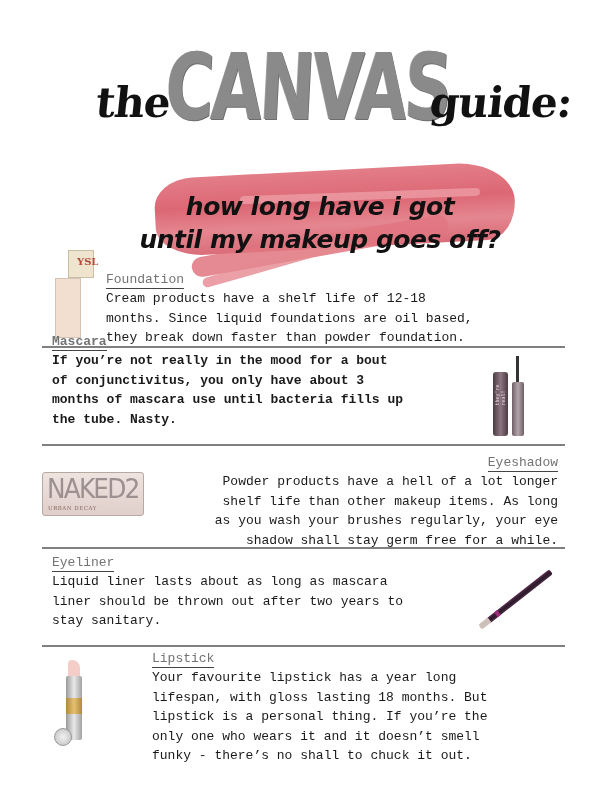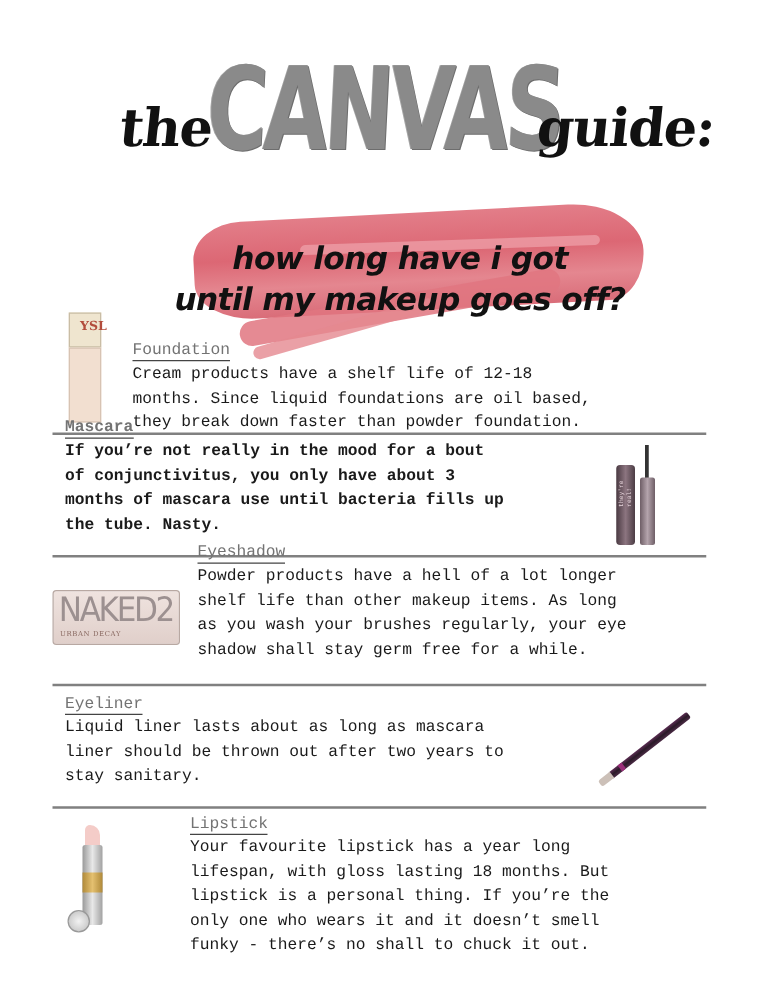--- a/index.html
+++ b/index.html
@@ -23,21 +23,21 @@
   .section { position: absolute; left: 42px; width: 524px; }
   .divider { position: absolute; left: 42px; width: 523px; height: 2px; background: #808080; }
 
   .heading { display: inline-block; font-size: 13px; line-height: 16px; color: #737373; border-bottom: 1px solid #444; padding-bottom: 0px; }
   .body-text { font-size: 13px; line-height: 19.5px; color: #1a1a1a; white-space: pre; }
 
   .img { position: absolute; }
 
   
   .foundation { left: 55px; top: 250px; width: 26px; height: 88px; }
-  .foundation .cap { position: absolute; left: 0; top: 0; width: 26px; height: 28px; background: #efe5cf; border: 1px solid #c9bda5; box-sizing: border-box; }
+  .foundation .cap { position: absolute; left: 13px; top: 0; width: 26px; height: 28px; background: #efe5cf; border: 1px solid #c9bda5; box-sizing: border-box; }
   .foundation .cap span { position: absolute; left: 8px; top: 5px; font-family: "DejaVu Serif", serif; font-size: 10px; color: #b24c3c; font-weight: bold; }
   .foundation .body { position: absolute; left: 0; top: 28px; width: 26px; height: 60px; background: #f2dfd0; border: 1px solid #d7c3b3; box-sizing: border-box; }
 
   
   .mascara { left: 490px; top: 356px; width: 40px; height: 82px; }
   .mascara .tube { position: absolute; left: 3px; top: 16px; width: 15px; height: 64px; background: linear-gradient(90deg, #4a3a42, #8c7580, #4b3c44); border-radius: 3px; }
   .mascara .tube span { position: absolute; left: 2px; top: 22px; width: 11px; font-size: 5px; color: #e8d6dd; transform: rotate(-90deg); }
   .mascara .wand { position: absolute; left: 26px; top: 0; width: 3px; height: 28px; background: #333; }
   .mascara .handle { position: absolute; left: 22px; top: 26px; width: 12px; height: 54px; background: linear-gradient(90deg, #6e5e66, #b4a4ac, #6e5e66); border-radius: 2px; }
 
@@ -102,21 +102,21 @@
     </div>
   <div class="wand"></div>
   <div class="handle"></div>
 </div>
 <div class="divider" style="top:444px;"></div>
 
 <div class="img palette">
   <div class="brand">NAKED2</div>
   <div class="sub">URBAN DECAY</div>
 </div>
-<div class="section" style="left:158px; top:432px; width:400px;">
+<div class="section" style="left:158px; top:453px; width:400px;text-align:right;">
   <div class="heading">Eyeshadow</div>
   <div class="body-text">Powder products have a hell of a lot longer</div>
   <div class="body-text">shelf life than other makeup items. As long</div>
   <div class="body-text">as you wash your brushes regularly, your eye</div>
   <div class="body-text">shadow shall stay germ free for a while.</div>
 </div>
 <div class="divider" style="top:547px;"></div>
 
 <div class="section" style="left:52px; top:553px; width:420px;">
   <div class="heading">Eyeliner</div>

